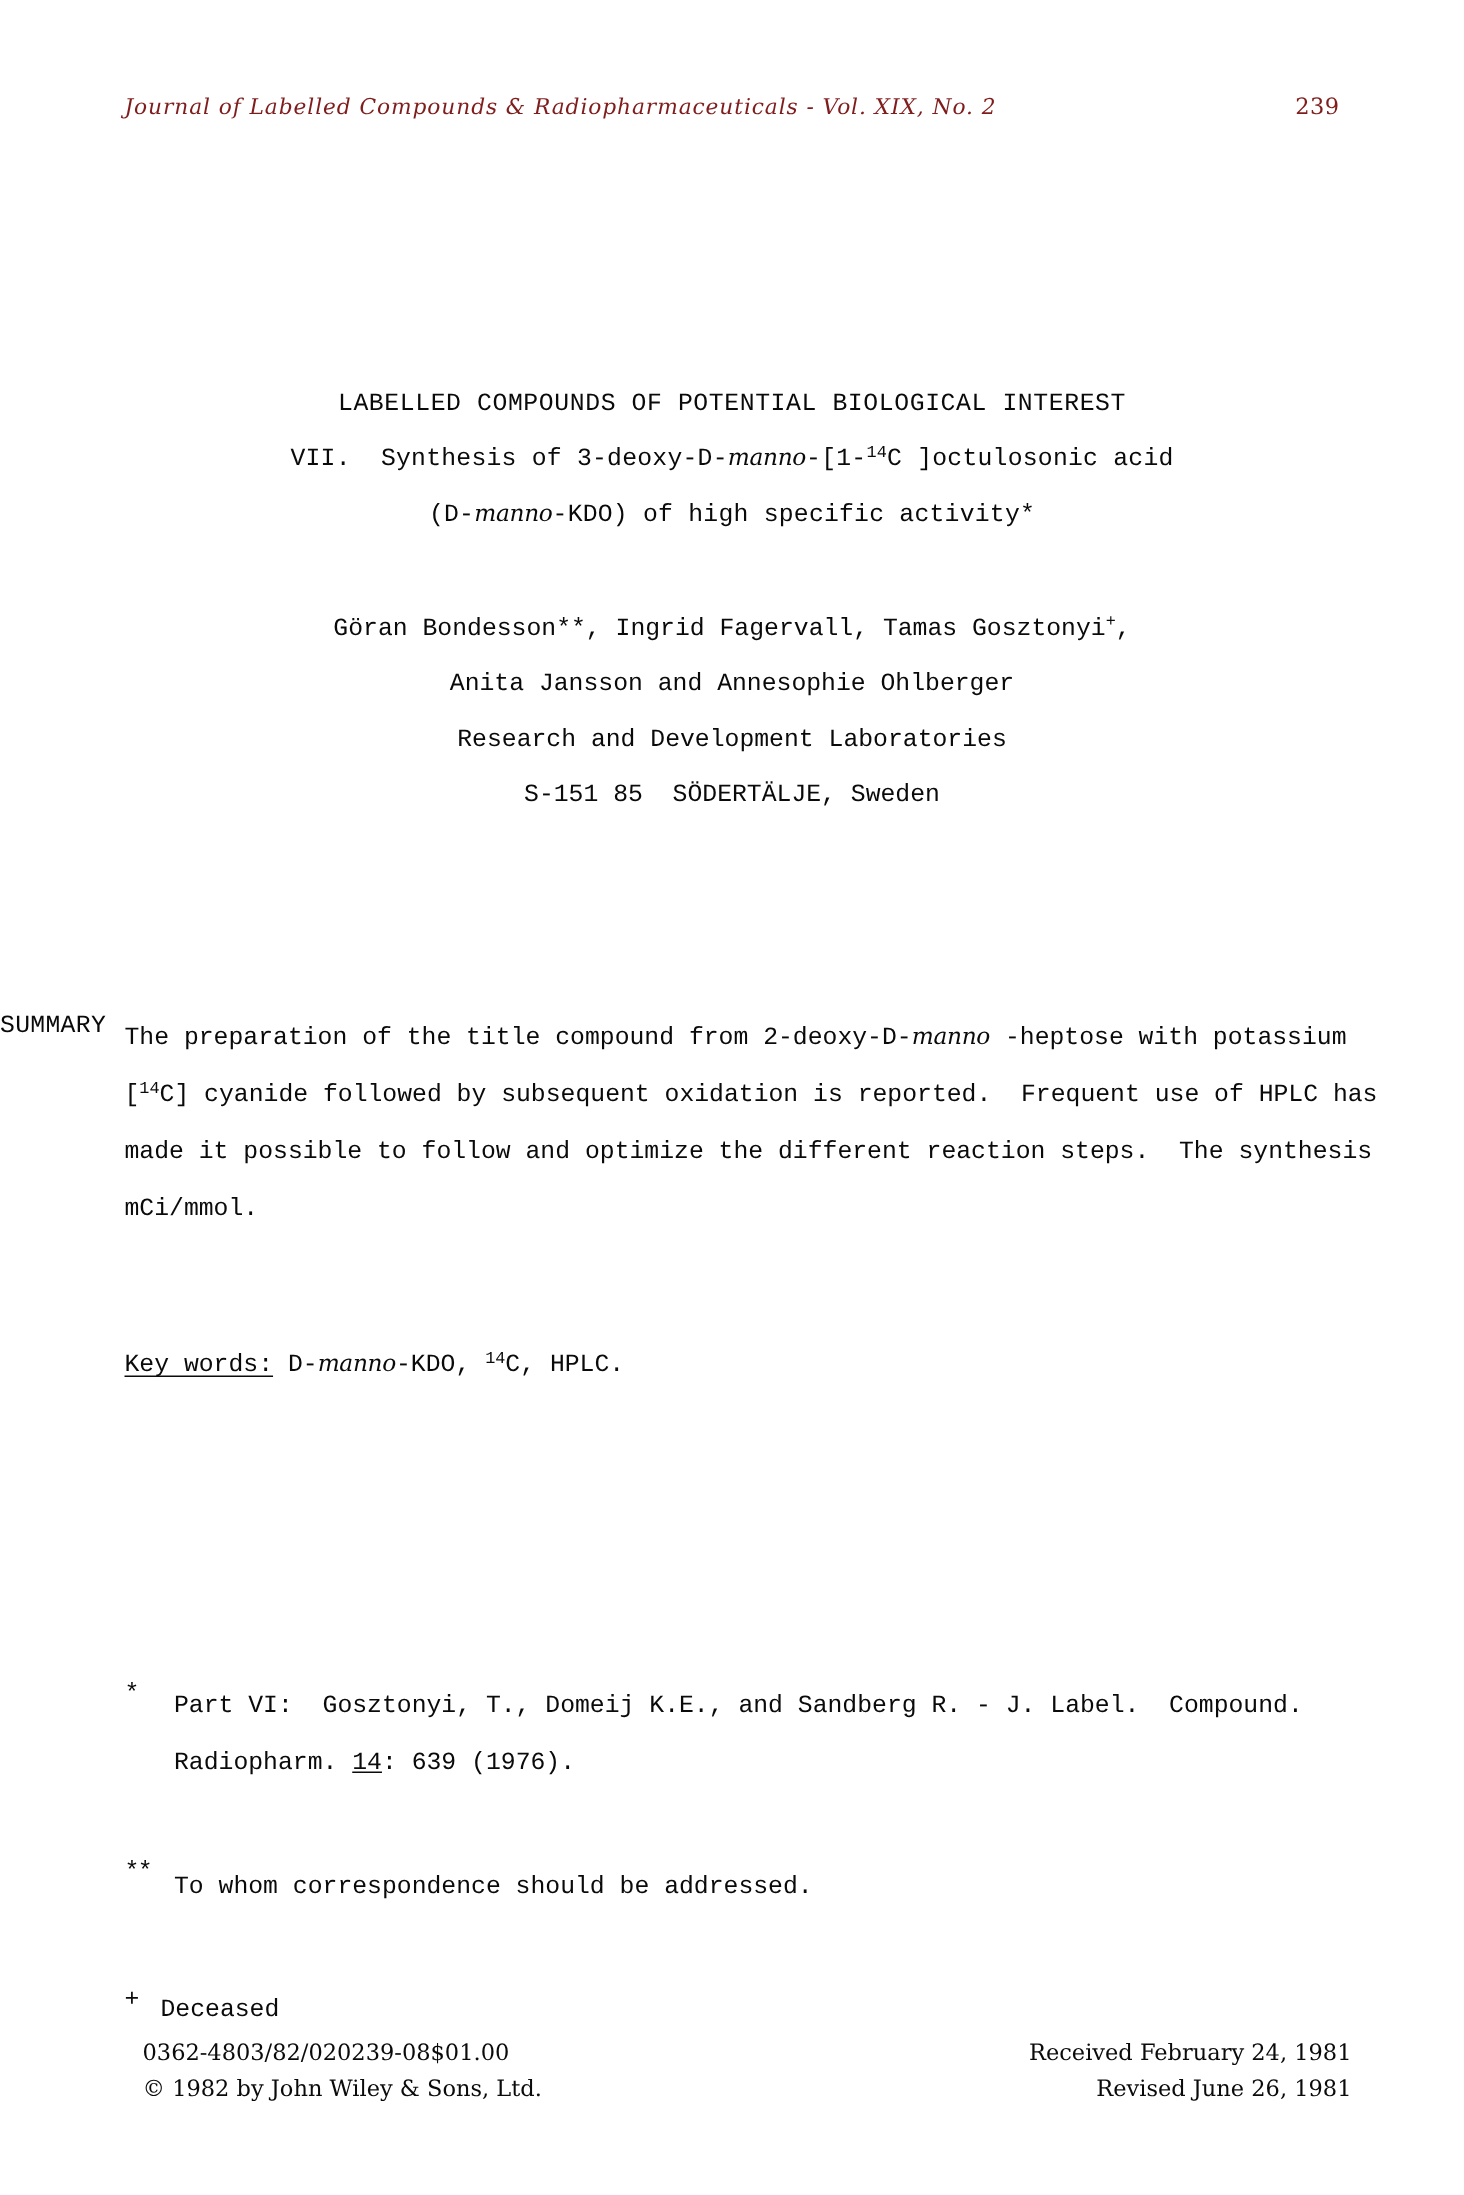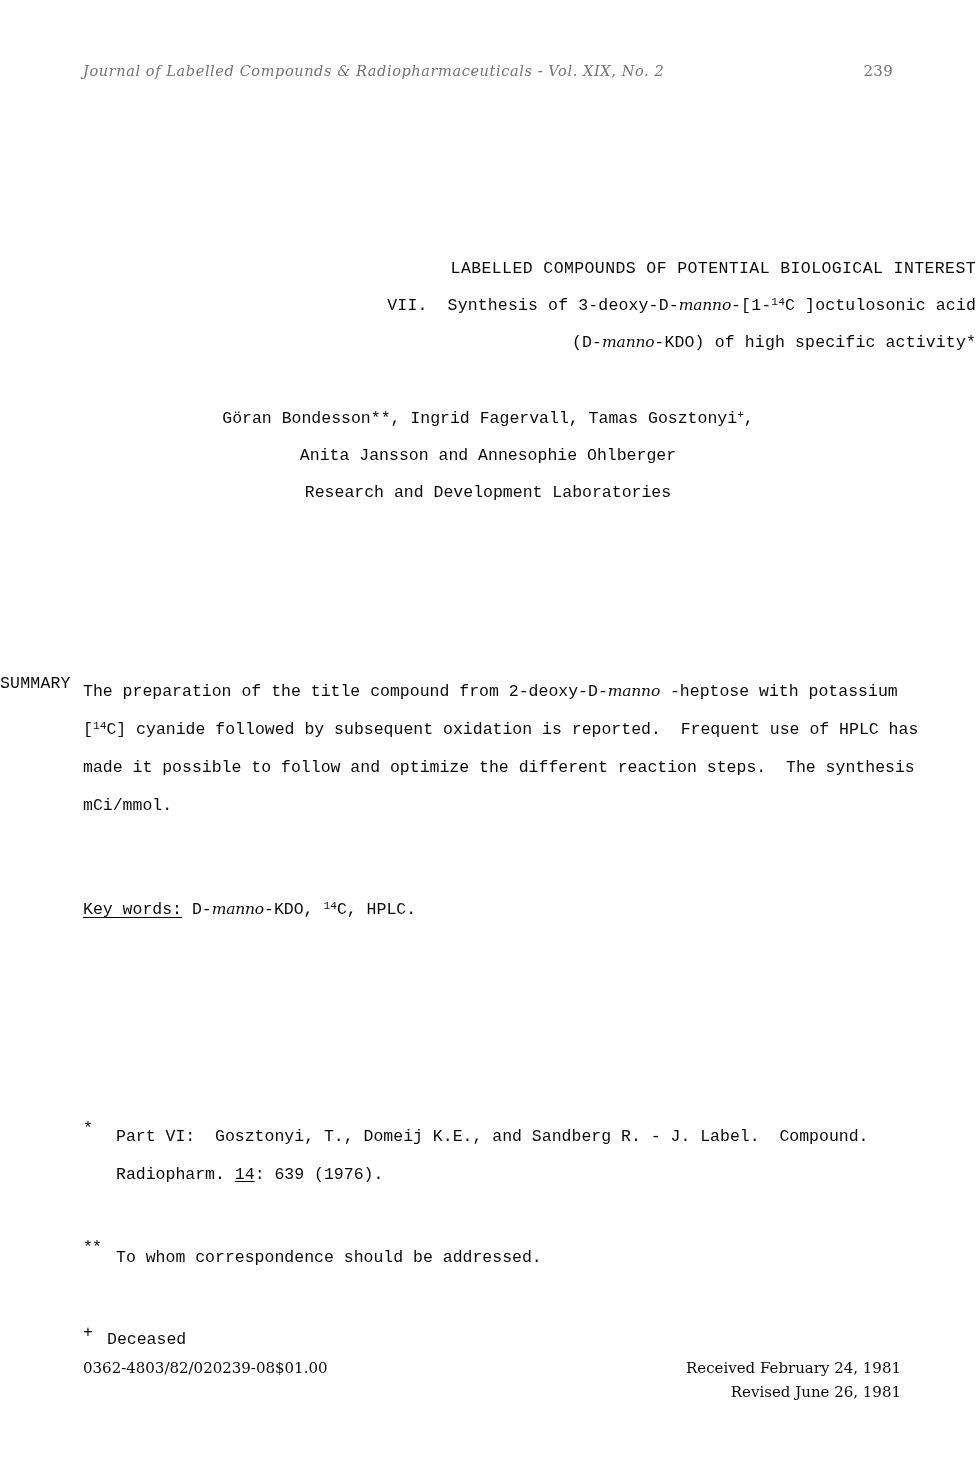--- a/index.html
+++ b/index.html
@@ -27,36 +27,36 @@
     left: 83px;
     top: 62px;
     width: 810px;
     display: flex;
     justify-content: space-between;
     align-items: baseline;
     font-family: "DejaVu Serif", "Liberation Serif", serif;
     font-style: italic;
     font-size: 14.5px;
     letter-spacing: 0.6px;
-    color: #737373;
+    color: #7f1d1d;
   }
   .running-head .journal { white-space: pre; }
   .running-head .folio {
     font-style: normal;
     font-size: 15px;
     letter-spacing: 0.3px;
   }
 
   
   .title-block {
     position: absolute;
     left: 0;
     top: 250px;
     width: 976px;
-    text-align: right;
+    text-align: center;
   }
   .title-line {
     font-size: 16.5px;
     letter-spacing: 0.15px;
     line-height: 37px;
     white-space: pre;
   }
   .title-line.t1 { letter-spacing: 0.4px; }
 
   
@@ -149,21 +149,21 @@
     left: 83px;
     top: 1356px;
     width: 818px;
     display: flex;
     justify-content: space-between;
     font-family: "DejaVu Serif", "Liberation Serif", serif;
     font-size: 15px;
   }
   .bm-col { line-height: 24px; }
   .bm-right { text-align: right; }
-  .bm-line { white-space: pre; }
+  .bm-line { white-space: pre; margin-left: 12px; }
 
   
   .it {
     font-family: "DejaVu Serif", "Liberation Serif", serif;
     font-style: italic;
     font-size: 15.5px;
     letter-spacing: -0.2px;
   }
   sup {
     font-size: 0.68em;
@@ -185,20 +185,21 @@
   <div class="title-block">
     <div class="title-line t1">LABELLED COMPOUNDS OF POTENTIAL BIOLOGICAL INTEREST</div>
     <div class="title-line"><span>VII.  Synthesis of 3-deoxy-D-</span><span class="it">manno</span><span>-[1-</span><sup>14</sup><span>C ]octulosonic acid</span></div>
     <div class="title-line"><span>(D-</span><span class="it">manno</span><span>-KDO) of high specific activity*</span></div>
   </div>
 
   <div class="author-block">
     <div class="author-line"><span>Göran Bondesson**, Ingrid Fagervall, Tamas Gosztonyi</span><sup>+</sup><span>,</span></div>
     <div class="author-line">Anita Jansson and Annesophie Ohlberger</div>
     <div class="author-line">Research and Development Laboratories</div>
+    <div class="author-line">S-151 85  SÖDERTÄLJE, Sweden</div>
   </div>
 
   <div class="summary-heading">SUMMARY</div>
   <div class="summary-body">
     <div class="body-line"><span>The preparation of the title compound from 2-deoxy-D-</span><span class="it">manno</span><span> -heptose with potassium</span></div>
     <div class="body-line"><span>[</span><sup>14</sup><span>C] cyanide followed by subsequent oxidation is reported.  Frequent use of HPLC has</span></div>
     <div class="body-line">made it possible to follow and optimize the different reaction steps.  The synthesis</div>
     <div class="body-line">mCi/mmol.</div>
   </div>
 
@@ -226,20 +227,21 @@
       <div class="fn-body">
         <div class="fn-line">Deceased</div>
       </div>
     </div>
 
   </div>
 
   <div class="bottom-matter">
     <div class="bm-col bm-left">
       <div class="bm-line">0362-4803/82/020239-08$01.00</div>
+      <div class="bm-line">© 1982 by John Wiley &amp; Sons, Ltd.</div>
     </div>
     <div class="bm-col bm-right">
       <div class="bm-line">Received February 24, 1981</div>
       <div class="bm-line">Revised June 26, 1981</div>
     </div>
   </div>
 
 </div>
 
 </body></html>

